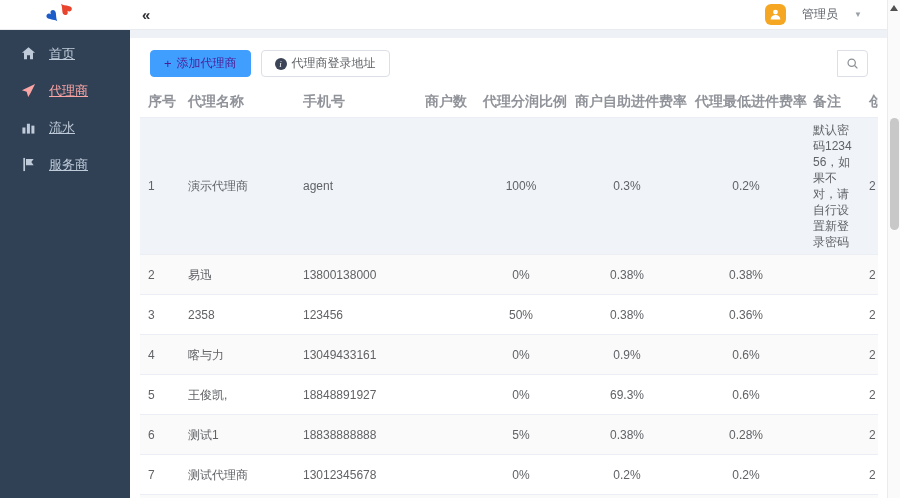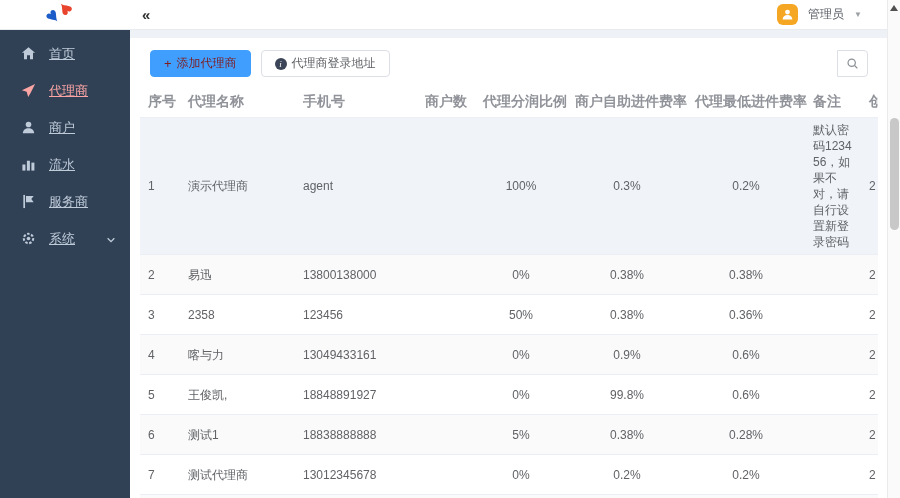--- a/index.html
+++ b/index.html
@@ -22,21 +22,21 @@
   }
   .logo { position: relative; width: 46px; height: 26px; }
   .logo .heart { position: absolute; font-size: 21px; line-height: 21px; font-weight: bold; }
   .logo .heart.blue { color: #1b5cc8; left: 4px; top: 3px; transform: rotate(-42deg); }
   .logo .heart.red  { color: #e8442e; left: 18px; top: -3px; transform: rotate(138deg); }
   .collapse-btn {
     margin-left: 12px; font-size: 15px; color: #303133; cursor: pointer;
     font-weight: bold; letter-spacing: -2px;
   }
   .collapse-btn::before { content: "«"; }
-  .topbar-right { margin-left: auto; margin-right: 38px; display: flex; align-items: center; gap: 10px; cursor: pointer; }
+  .topbar-right { margin-left: auto; margin-right: 38px; display: flex; align-items: center; gap: 16px; cursor: pointer; }
   .avatar {
     width: 21px; height: 21px; border-radius: 6px; background: #f5a623;
     display: flex; align-items: center; justify-content: center;
   }
   .avatar svg { width: 13px; height: 13px; fill: #ffffff; }
   .username { color: #5a5e66; font-size: 12px; }
   .caret-down { font-size: 8px; color: #9aa0a6; }
   .caret-down::before { content: "▼"; }
 
   
@@ -55,21 +55,21 @@
   
   .main { flex: 1; background: #ffffff; overflow: hidden; display: flex; flex-direction: column; }
   .main-strip { height: 8px; background: #eef1f5; }
   .toolbar {
     display: flex; align-items: center; padding: 12px 32px 10px 20px; background: #ffffff;
   }
   .btn {
     height: 27px; border-radius: 4px; font-size: 12px; display: inline-flex;
     align-items: center; padding: 0 13px; cursor: pointer; white-space: nowrap;
   }
-  .btn-primary { background: #409eff; border: 1px solid #409eff; color: #7f1d1d; margin-right: 10px; }
+  .btn-primary { background: #409eff; border: 1px solid #409eff; color: #4c1d95; margin-right: 10px; }
   .btn-primary .plus-icon { margin-right: 5px; font-size: 13px; }
   .btn-primary .plus-icon::before { content: "+"; }
   .btn-plain { background: #ffffff; border: 1px solid #dcdfe6; color: #606266; }
   .info-dot {
     width: 12px; height: 12px; border-radius: 50%; background: #3c4557; color: #fff;
     font-size: 9px; line-height: 12px; text-align: center; margin-right: 5px;
     font-style: italic; font-family: "Liberation Serif", serif;
   }
   .info-dot::before { content: "i"; }
   .search-group { margin-left: auto; display: flex; }
@@ -155,56 +155,35 @@
         <span class="mi-icon">
           <svg viewBox="0 0 16 16">
             <path d="M15 1 1 7.6l5 1.7L7.7 15l2.5-4.4L15 1z"></path>
           </svg>
         </span>
         <span>代理商</span>
       </div>
       <div class="menu-item">
         <span class="mi-icon">
           <svg viewBox="0 0 16 16">
-            <circle cx="8" cy="4.8" r="3"></circle>
-            <path d="M2 14c0-3.3 2.7-5.3 6-5.3s6 2 6 5.3z"></path>
-          </svg>
-        </span>
-        <span>商户</span>
-      </div>
-      <div class="menu-item">
-        <span class="mi-icon">
-          <svg viewBox="0 0 16 16">
             <rect x="1.5" y="8" width="3.2" height="6.5"></rect>
             <rect x="6.3" y="4" width="3.2" height="10.5"></rect>
             <rect x="11.1" y="6" width="3.2" height="8.5"></rect>
           </svg>
         </span>
         <span>流水</span>
       </div>
       <div class="menu-item">
         <span class="mi-icon">
           <svg viewBox="0 0 16 16">
             <rect x="2.5" y="1" width="1.8" height="14"></rect>
             <path d="M5.3 2h8.2L11 5.3l2.5 3.4H5.3z"></path>
           </svg>
         </span>
         <span>服务商</span>
-      </div>
-      <div class="menu-item">
-        <span class="mi-icon">
-          <svg viewBox="0 0 16 16">
-            <circle cx="8" cy="8" r="5" fill="none" stroke="currentColor" stroke-width="2.2" stroke-dasharray="2.6 1.7"></circle>
-            <circle cx="8" cy="8" r="1.9"></circle>
-          </svg>
-        </span>
-        <span>系统</span>
-        <span class="submenu-arrow"><svg viewBox="0 0 12 12">
-            <path d="M2 4l4 4 4-4"></path>
-          </svg></span>
       </div>
     </div>
 
   <div class="main">
     <div class="main-strip"></div>
 
     <div class="toolbar">
       <button class="btn btn-primary">
         <span class="plus-icon"></span>
         <span>添加代理商</span>
@@ -282,21 +261,21 @@
               <td class="al-c">0.6%</td>
               <td></td>
               <td>2</td>
             </tr>
             <tr class="row-normal">
               <td>5</td>
               <td>王俊凯,</td>
               <td>18848891927</td>
               <td></td>
               <td class="al-c">0%</td>
-              <td class="al-c">99.8%</td>
+              <td class="al-c">69.3%</td>
               <td class="al-c">0.6%</td>
               <td></td>
               <td>2</td>
             </tr>
             <tr class="row-normal striped">
               <td>6</td>
               <td>测试1</td>
               <td>18838888888</td>
               <td></td>
               <td class="al-c">5%</td>

